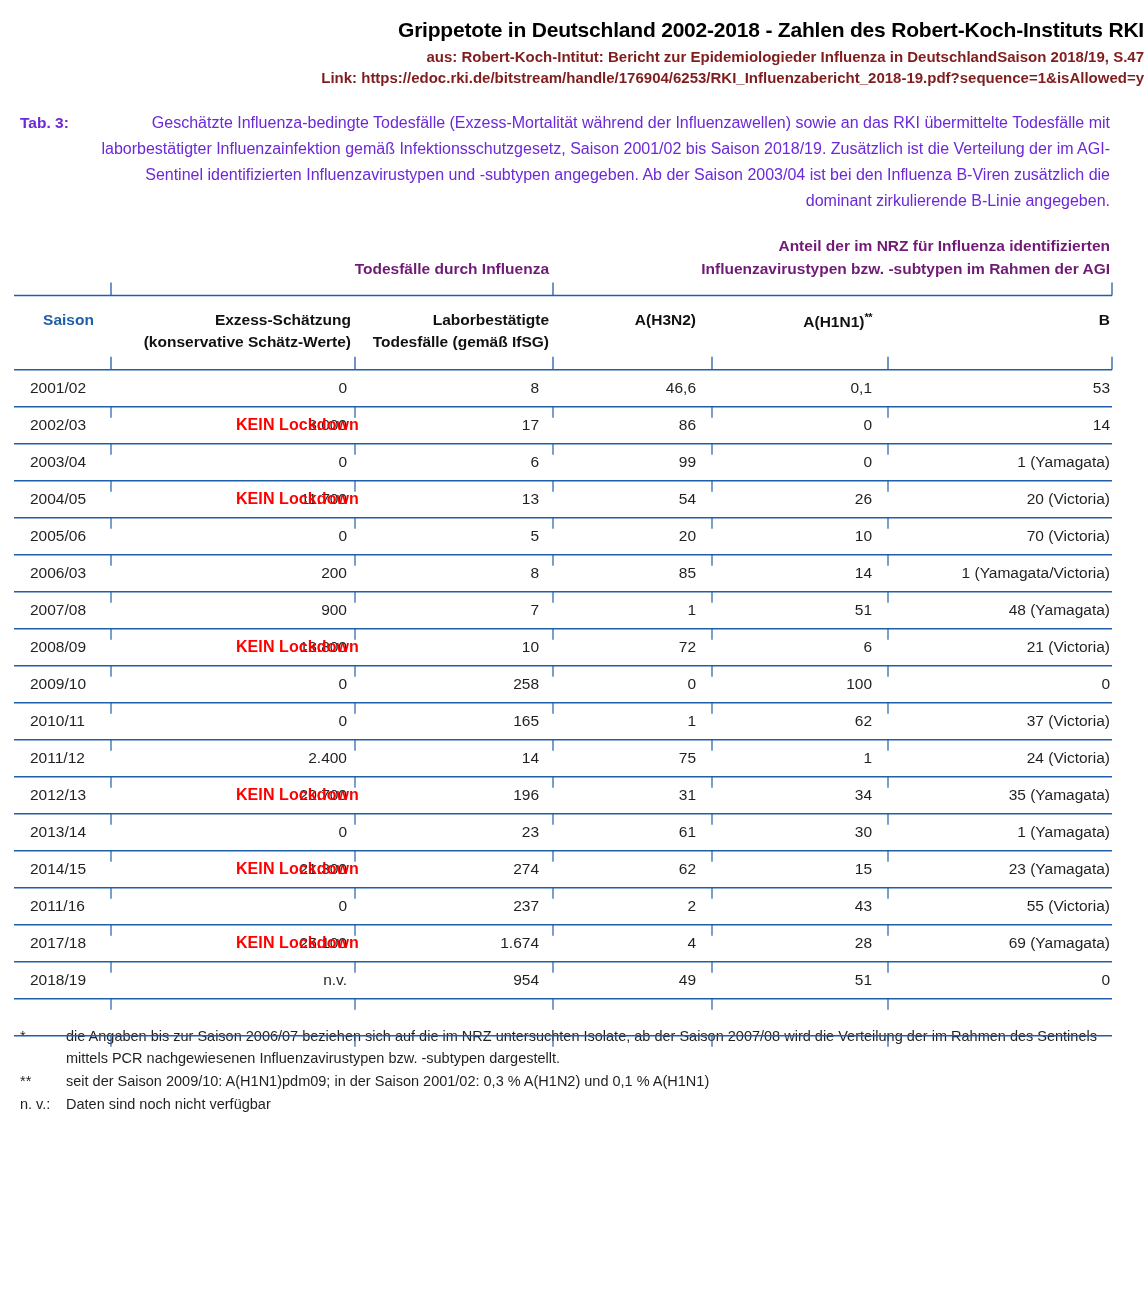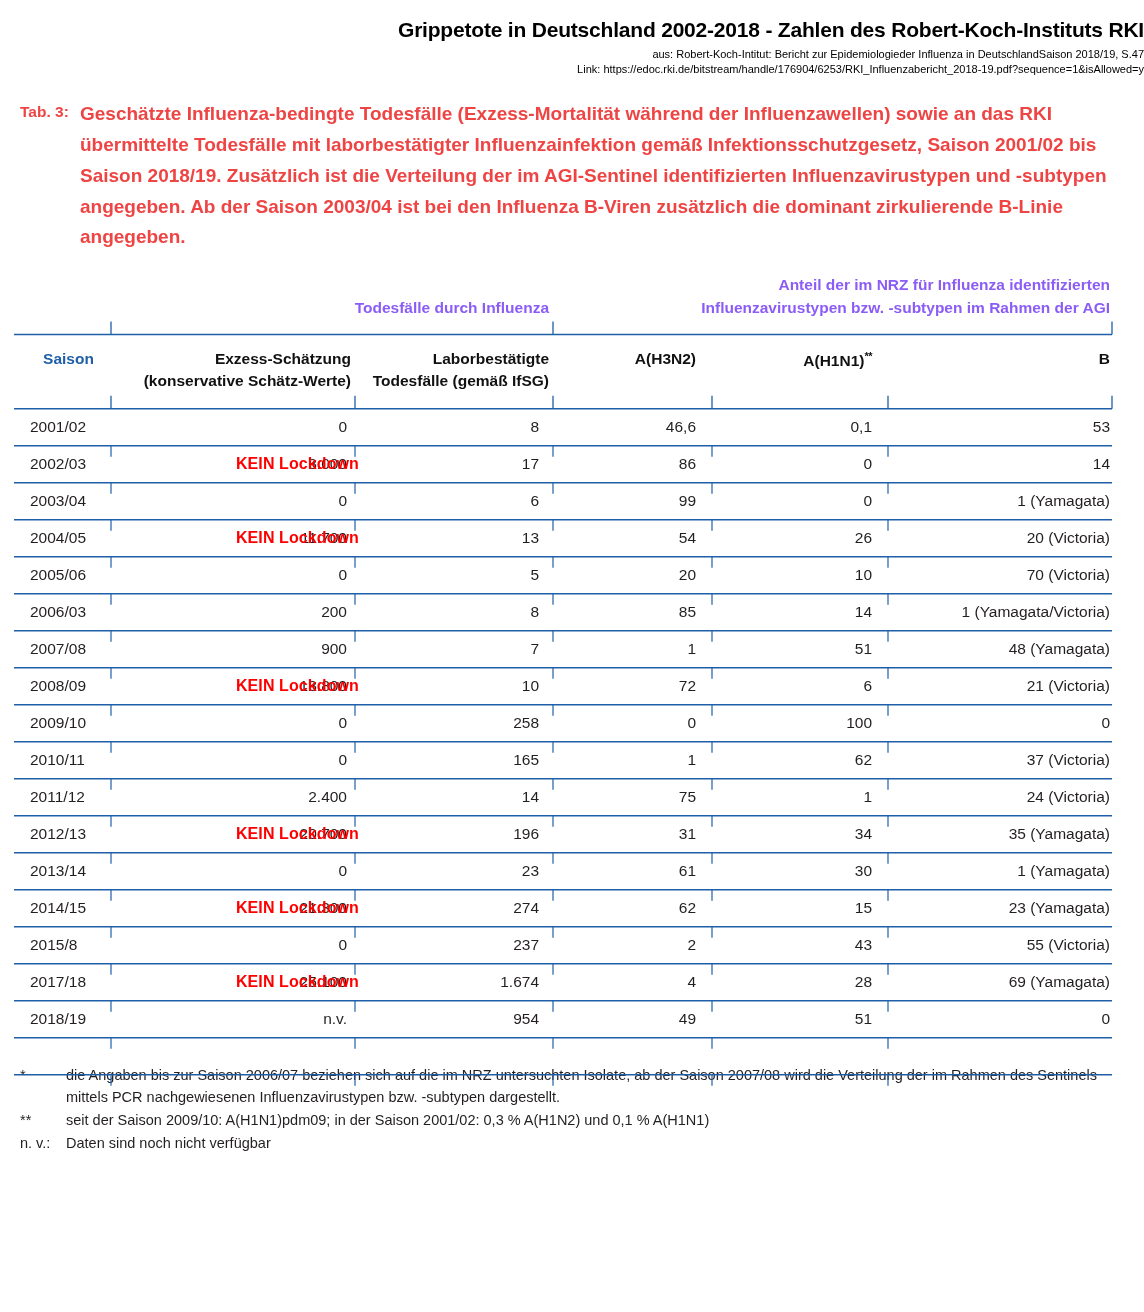--- a/index.html
+++ b/index.html
@@ -25,45 +25,46 @@
     font-family: "Liberation Sans", sans-serif;
     font-size: 21px;
     font-weight: bold;
     letter-spacing: -0.2px;
     color: #000000;
     margin: 0 0 5px 0;
     white-space: nowrap;
   }
   .doc-src, .doc-link {
     font-family: "Liberation Sans", sans-serif;
-    font-size: 11px;
-    color: #000000;
+    font-size: 15px;
+    color: #7f1d1d;
     line-height: 1.38;
     white-space: nowrap;
+    font-weight: bold;
   }
 
   
   .caption {
     margin: 22px 0 0 0;
     padding: 0 34px 0 20px;
-    color: #ef4444;
+    color: #6d28d9;
     display: flex;
     align-items: flex-start;
   }
   .caption-label {
     font-size: 15.5px;
     font-weight: bold;
     flex: 0 0 60px;
     line-height: 1.62;
   }
   .caption-text {
-    font-size: 19px;
-    font-weight: bold;
+    font-size: 16px;
+    font-weight: normal;
     line-height: 1.62;
-    text-align: left;
+    text-align: right;
     flex: 1 1 auto;
   }
 
   
   .table-wrap {
     position: relative;
     margin-top: 20px;
     padding: 0 32px 0 14px;
   }
 
@@ -81,21 +82,21 @@
   col.c-h3n2   { width: 159px; }
   col.c-h1n1   { width: 176px; }
   col.c-b      { width: 224px; }
 
   
   .grouphead td {
     border: 0;
     padding: 0 0 16px 0;
     font-size: 15.5px;
     font-weight: bold;
-    color: #8b5cf6;
+    color: #701a75;
     vertical-align: bottom;
     line-height: 1.5;
   }
   .grouphead .gh-left  { text-align: right; padding-right: 4px; }
   .grouphead .gh-right { text-align: right; padding-right: 2px; }
 
   
   tr.colhead th {
     border: 0;
     font-size: 15.5px;
@@ -452,21 +453,21 @@
         </tr>
         <tr class="data">
           <td class="td-saison">2014/15</td>
           <td class="td-exzess">21.300</td>
           <td class="td-labor">274<span class="lockdown" style="color: rgb(255, 0, 0);">KEIN Lockdown</span></td>
           <td class="td-h3n2">62</td>
           <td class="td-h1n1">15</td>
           <td class="td-b">23 (Yamagata)</td>
         </tr>
         <tr class="data">
-          <td class="td-saison">2015/8</td>
+          <td class="td-saison">2011/16</td>
           <td class="td-exzess">0</td>
           <td class="td-labor">237</td>
           <td class="td-h3n2">2</td>
           <td class="td-h1n1">43</td>
           <td class="td-b">55 (Victoria)</td>
         </tr>
         <tr class="data">
           <td class="td-saison">2017/18</td>
           <td class="td-exzess">25.100</td>
           <td class="td-labor">1.674<span class="lockdown" style="color: rgb(255, 0, 0);">KEIN Lockdown</span></td>

